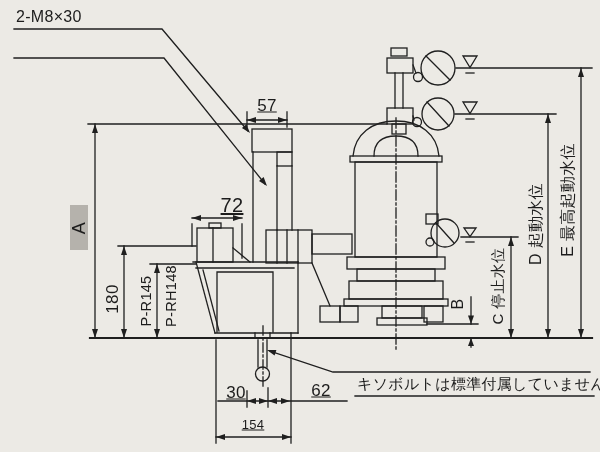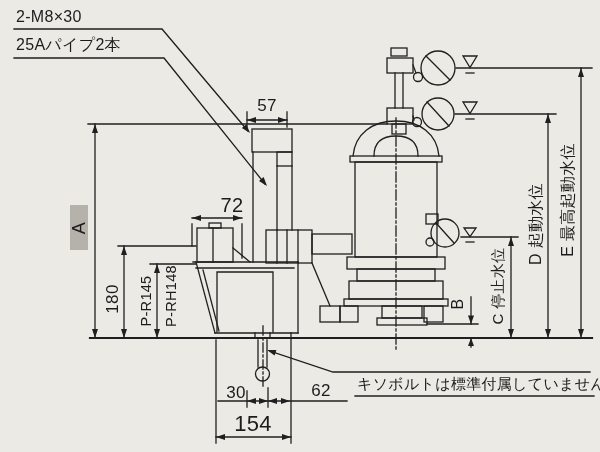--- a/index.html
+++ b/index.html
@@ -5,21 +5,21 @@
   html,body{margin:0;padding:0;background:#c9c7c2;}
   .stage{
     position:relative;width:600px;height:452px;overflow:hidden;
     background:#ECEAE5;
     font-family:"Liberation Sans","DejaVu Sans",sans-serif;
     color:#1c1c1c;
   }
   .stage svg{position:absolute;left:0;top:0;}
   .lbl{position:absolute;white-space:nowrap;line-height:1;letter-spacing:.3px;}
   .rot{transform:translate(-50%,-50%) rotate(-90deg);}
-  .ctr{transform:translate(-50%,-50%);}
+  .ctr{transform:translate(-50%,-50%);text-decoration:underline;}
   .abox{
     position:absolute;left:70px;top:205px;width:18px;height:45px;
     background:#B5B2AC;display:flex;align-items:center;justify-content:center;
   }
 </style>
 </head>
 <body>
 
 <div class="stage">
 
@@ -207,35 +207,34 @@
       <polygon points="268,401 259,398 259,404"></polygon>
       <polygon points="268,401 277,398 277,404"></polygon>
       <polygon points="290,401 281,398 281,404"></polygon>
       <polygon points="216,437 225,434 225,440"></polygon>
       <polygon points="291,437 282,434 282,440"></polygon>
       <polygon points="267,350 276.4,350.1 274.6,355.5"></polygon>
     </g>
   </svg>
 
   <div class="lbl" style="left:16px;top:9px;font-size:16px;">2-M8×30</div>
-  <div class="lbl" style="left:16px;top:37px;font-size:16px;">25Aパイプ2本</div>
 
   <div class="lbl ctr" style="left:267px;top:105px;font-size:17px;">57</div>
   <div class="lbl ctr" style="left:232px;top:205px;font-size:20px;">72</div>
 
   <div class="abox">
     <span class="lbl" style="position:static;font-size:18px;transform:rotate(-90deg);">A</span>
   </div>
   <div class="lbl rot" style="left:112px;top:299px;font-size:17px;">180</div>
   <div class="lbl rot" style="left:146px;top:301px;font-size:14.5px;">P-R145</div>
   <div class="lbl rot" style="left:171px;top:296px;font-size:14.5px;">P-RH148</div>
 
   <div class="lbl ctr" style="left:236px;top:392px;font-size:17px;">30</div>
   <div class="lbl ctr" style="left:321px;top:390px;font-size:17px;text-align:center;">62</div>
-  <div class="lbl ctr" style="left:253px;top:424px;font-size:22px;">154</div>
+  <div class="lbl ctr" style="left:253px;top:424px;font-size:13px;">154</div>
 
   <div class="lbl rot" style="left:458px;top:304px;font-size:16px;">B</div>
   <div class="lbl rot" style="left:497px;top:286px;font-size:15px;">C 停止水位</div>
   <div class="lbl rot" style="left:536px;top:224px;font-size:16px;">D 起動水位</div>
   <div class="lbl rot" style="left:568px;top:200px;font-size:16px;">E 最高起動水位</div>
 
   <div class="lbl" style="left:357px;top:376px;font-size:15px;">キソボルトは標準付属していません</div>
 
 </div>
 

